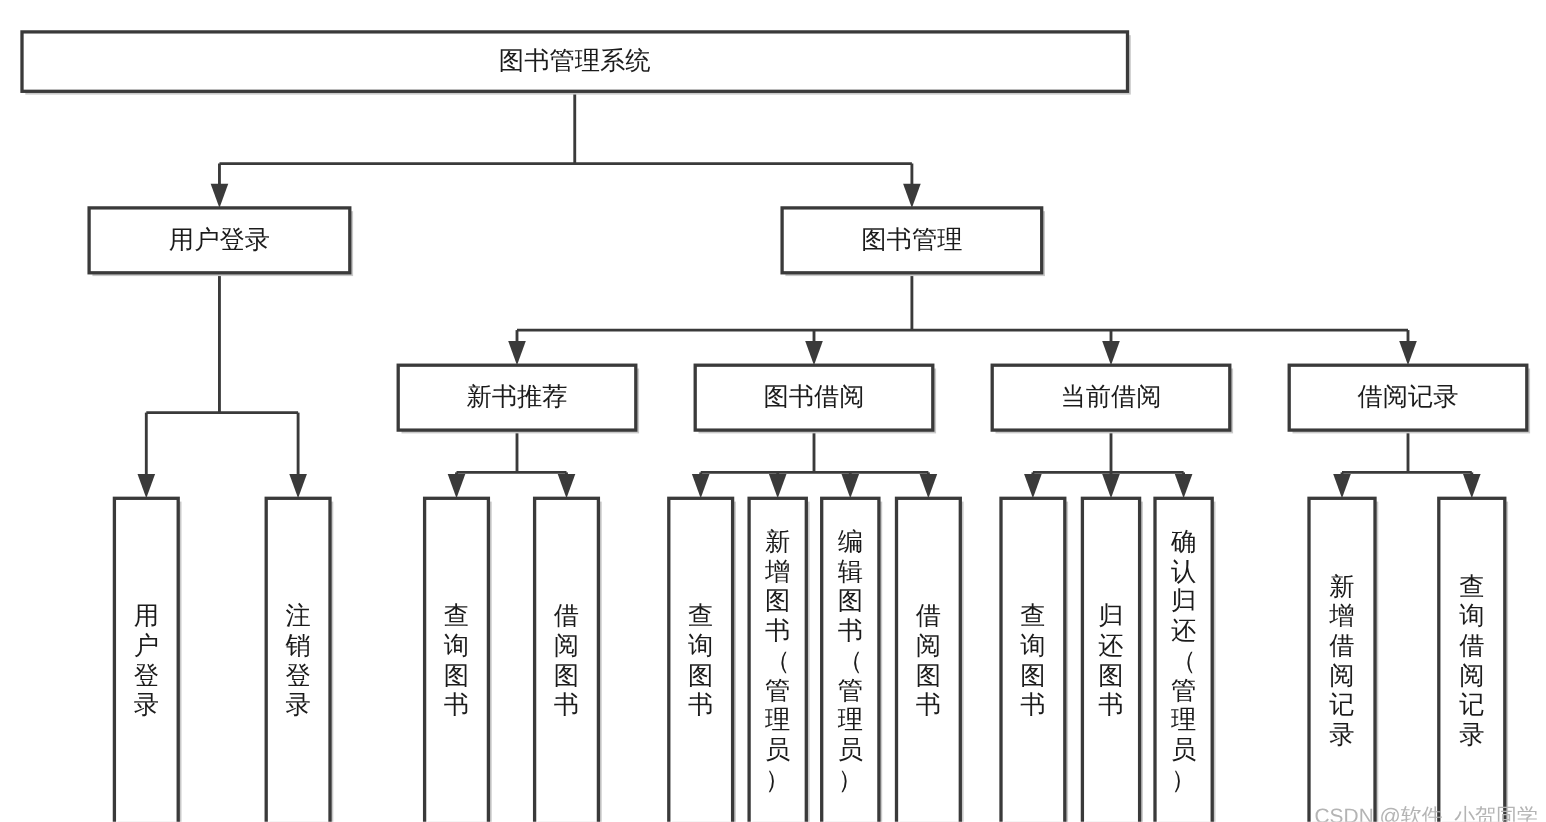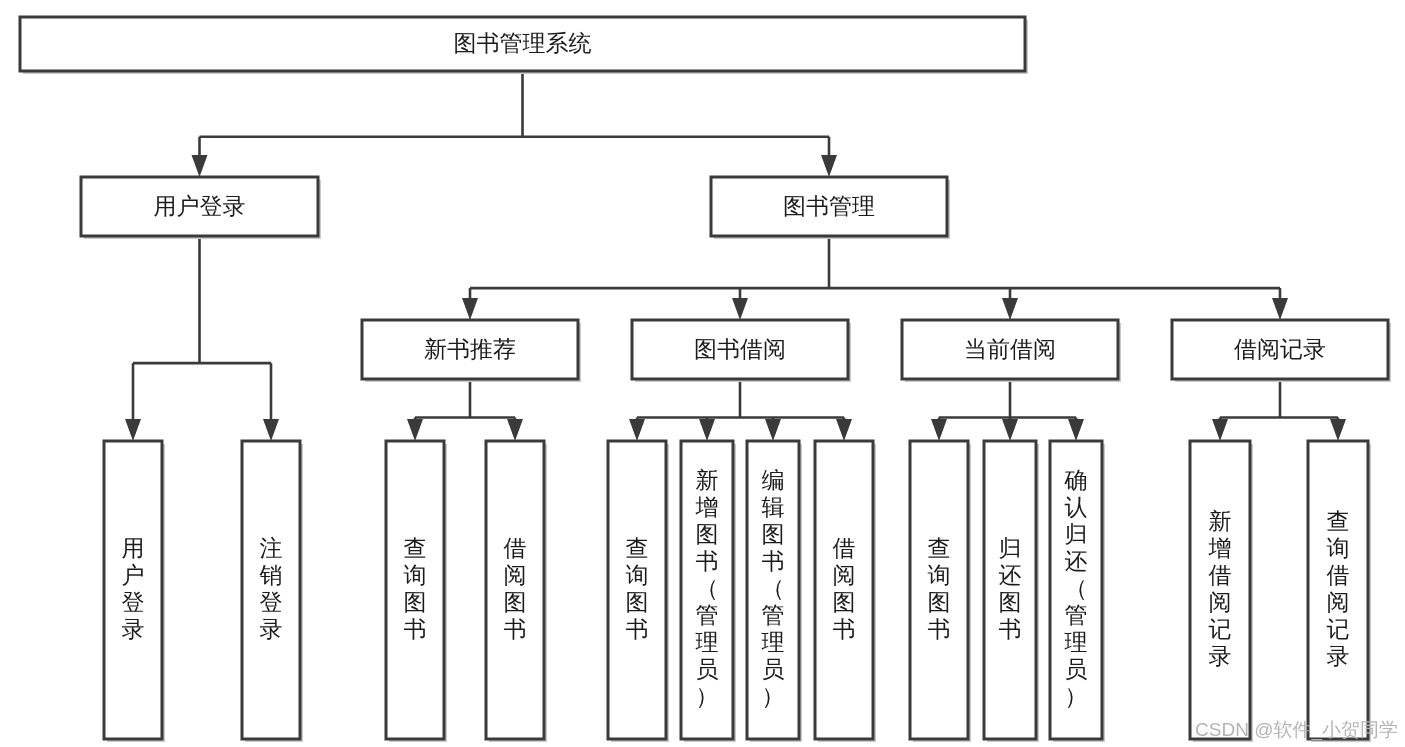--- a/index.html
+++ b/index.html
@@ -10,21 +10,21 @@
   body {
     width: 1405px;
     height: 747px;
     font-family: "Liberation Sans", "DejaVu Sans", sans-serif;
     overflow: hidden;
     position: relative;
   }
   #diagram-root {
     position: absolute;
     left: 0;
-    top: 4px;
+    top: 16px;
     width: 1405px;
     height: 567px;
   }
   svg.flow {
     display: block;
     width: 1405px;
     height: 747px;
   }
   .node-box {
     fill: #ffffff;

